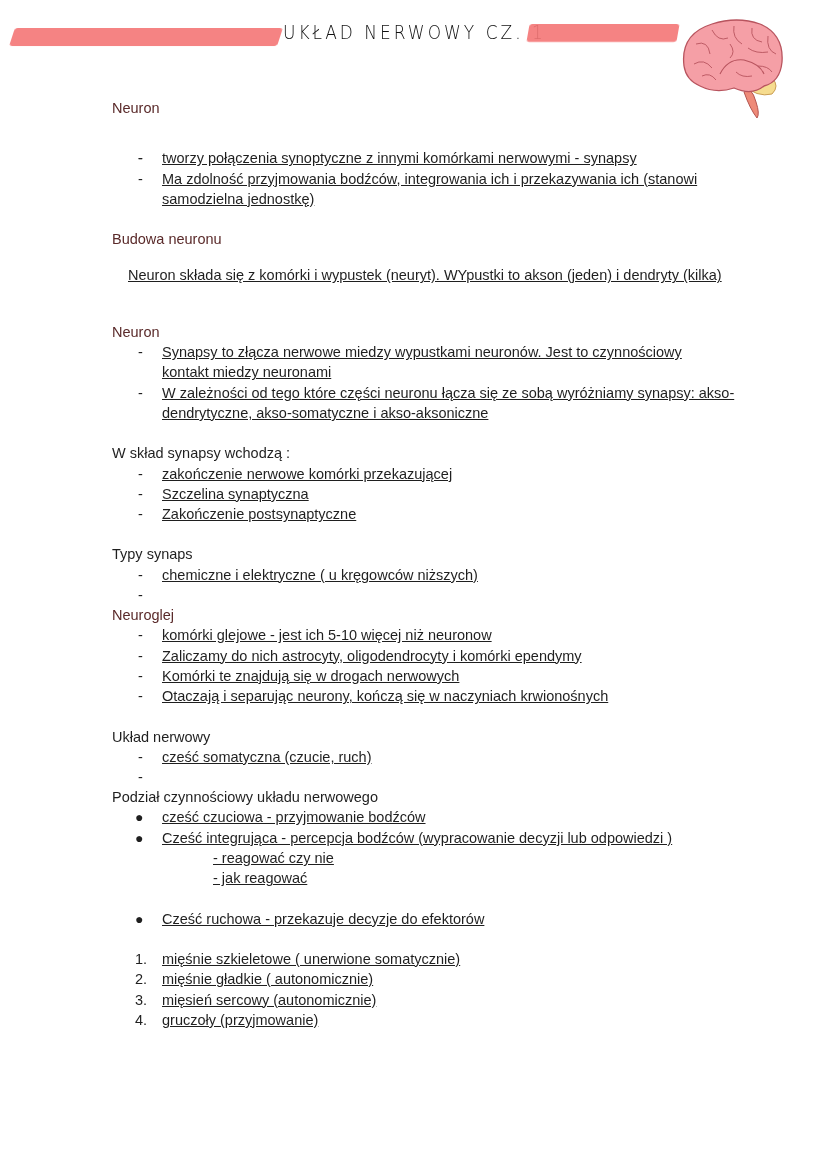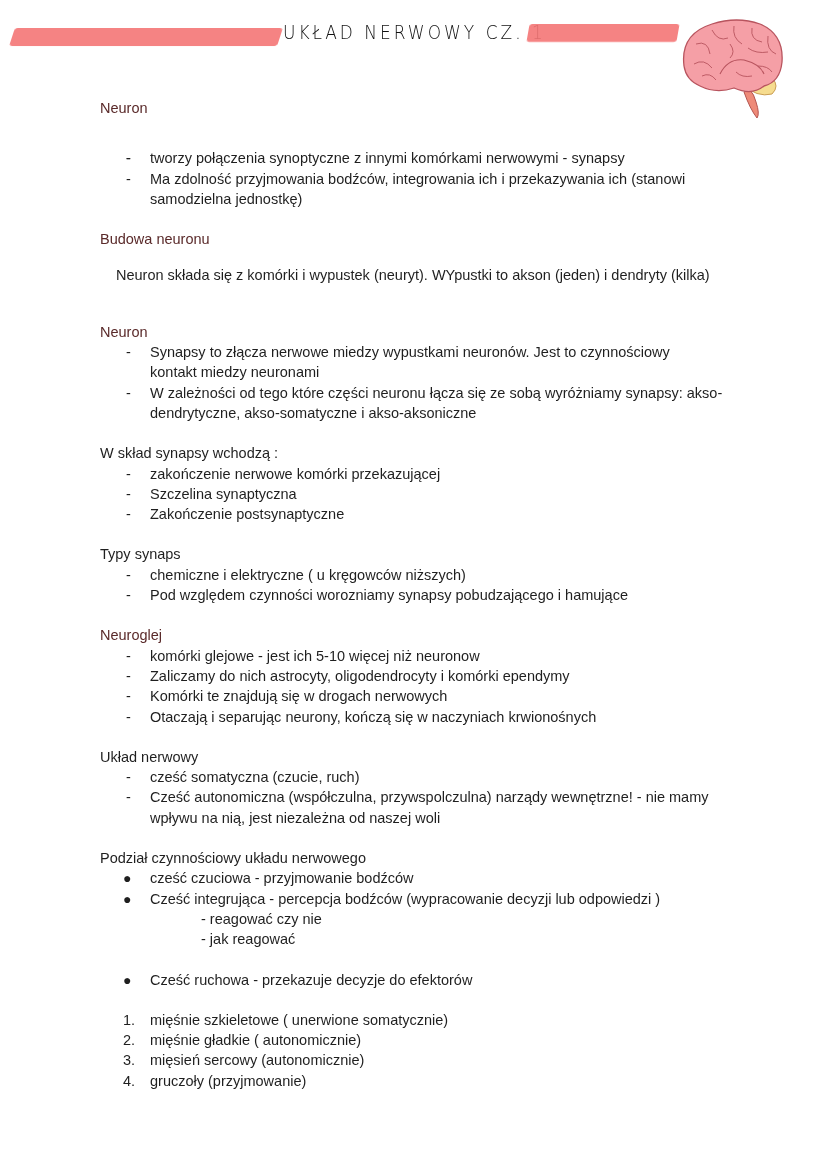--- a/index.html
+++ b/index.html
@@ -14,21 +14,21 @@
     }
     .stripe.left { left: 12px; top: 6px; width: 268px; transform: skewX(-18deg); }
     .stripe.right { left: 528px; top: 2px; width: 150px; transform: skewX(-10deg); }
     .title {
       position: absolute; left: 283px; top: 0px; font-family: "DejaVu Sans", sans-serif;
       font-size: 17px; letter-spacing: 3px; color: #111; font-weight: 300;
       transform: scaleY(1.1);
     }
     .brain { position: absolute; left: 672px; top: 14px; width: 130px; height: 110px; }
 
-    .content { position: absolute; left: 100px; top: 98px; width: 700px; font-size: 14.5px; line-height: 20.3px; }
+    .content { position: absolute; left: 112px; top: 98px; width: 700px; font-size: 14.5px; line-height: 20.3px; text-decoration: underline; }
     .heading { display: inline-block; position: relative; padding: 0 2px; margin-left: -2px; }
     .heading.hl::before {
       content: ""; position: absolute; left: -4px; right: -16px; top: 1px; bottom: -1px;
       background: #f6a3a8; opacity: 0.75; border-radius: 3px; z-index: -1;
       transform: skewX(-8deg);
     }
     .heading.hl { color: #5a2a2a; }
     ul.dash, ul.dot, ol.num { margin: 0; padding: 0; list-style: none; }
     ul.dash li, ul.dot li, ol.num li { position: relative; padding-left: 50px; }
     ul.dash li .marker { position: absolute; left: 26px; top: 0; }
@@ -95,21 +95,21 @@
       <li><span class="marker">-</span><span>Zakończenie postsynaptyczne</span></li>
     </ul>
   </section>
 
   <div class="gap-m"></div>
 
   <section>
     <div class="heading">Typy synaps</div>
     <ul class="dash">
       <li><span class="marker">-</span><span>chemiczne i elektryczne ( u kręgowców niższych)</span></li>
-      <li><span class="marker">-</span><span>Pod względem czynności worozniamy synapsy pobudzającego i hamujące</span></li>
+      <li><span class="marker">-</span></li>
     </ul>
   </section>
 
   <div class="gap-m"></div>
 
   <section>
     <div class="heading hl">Neuroglej</div>
     <ul class="dash">
       <li><span class="marker">-</span><span>komórki glejowe - jest ich 5-10 więcej niż neuronow</span></li>
       <li><span class="marker">-</span><span>Zaliczamy do nich astrocyty, oligodendrocyty i komórki ependymy</span></li>
@@ -117,21 +117,21 @@
       <li><span class="marker">-</span><span>Otaczają i separując neurony, kończą się w naczyniach krwionośnych</span></li>
     </ul>
   </section>
 
   <div class="gap-m"></div>
 
   <section>
     <div class="heading">Układ nerwowy</div>
     <ul class="dash">
       <li><span class="marker">-</span><span>cześć somatyczna (czucie, ruch)</span></li>
-      <li style="padding-right:80px"><span class="marker">-</span><span>Cześć autonomiczna (współczulna, przywspolczulna) narządy wewnętrzne! - nie mamy wpływu na nią, jest niezależna od naszej woli</span></li>
+      <li style="padding-right:80px"><span class="marker">-</span></li>
     </ul>
   </section>
 
   <div class="gap-m"></div>
 
   <section>
     <div class="heading">Podział czynnościowy układu nerwowego</div>
     <ul class="dot">
       <li><span class="marker">●</span><span>cześć czuciowa - przyjmowanie bodźców</span></li>
       <li><span class="marker">●</span><span>Cześć integrująca - percepcja bodźców (wypracowanie decyzji lub odpowiedzi )</span></li>

